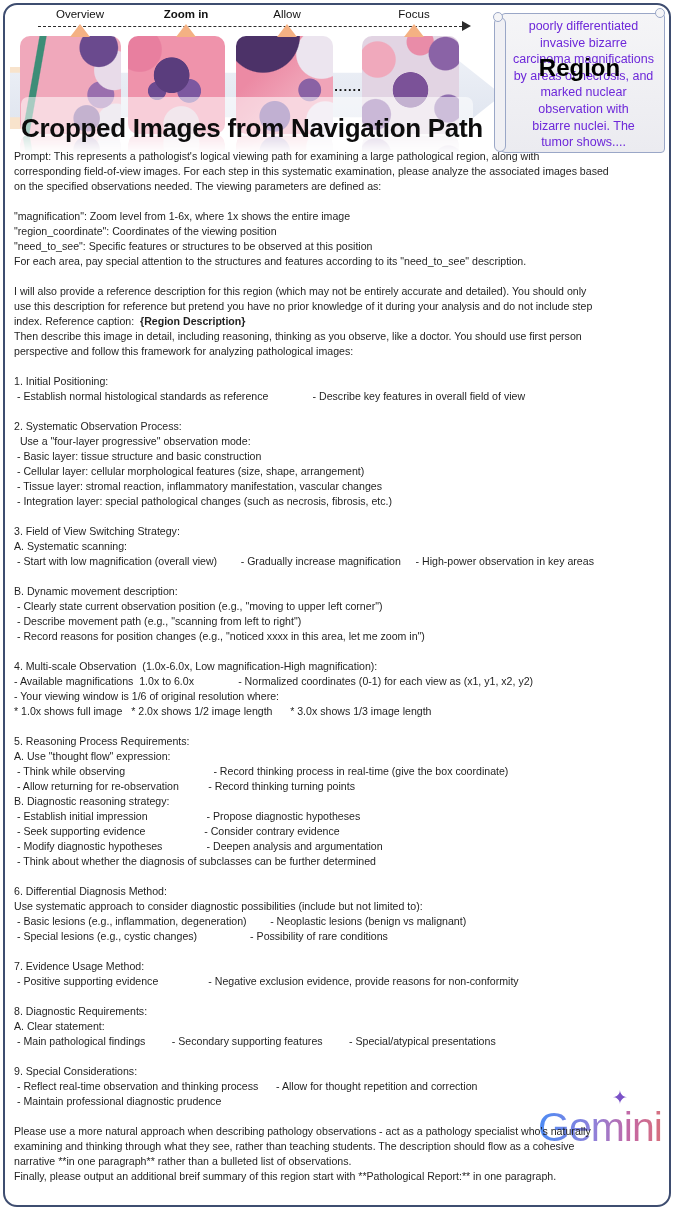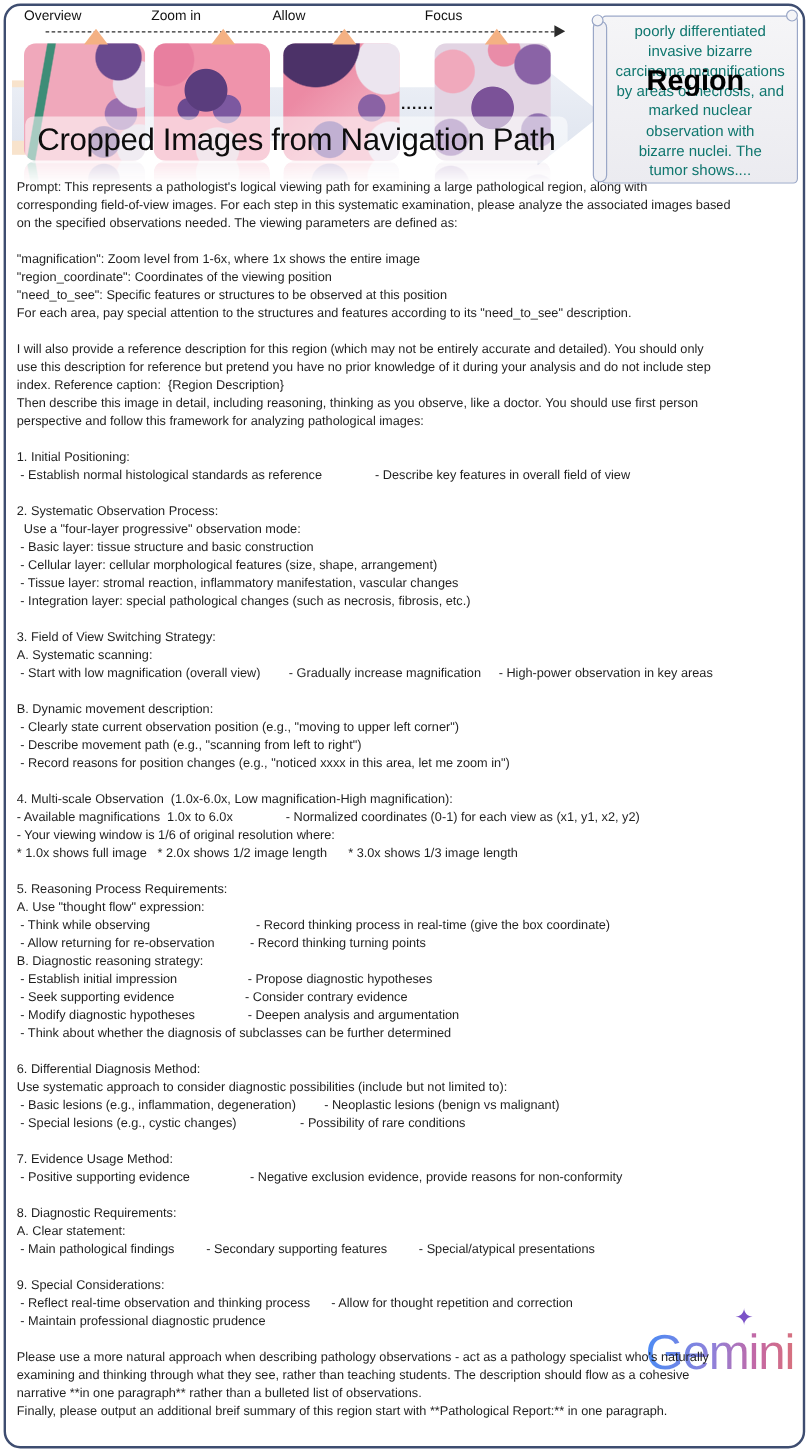--- a/index.html
+++ b/index.html
@@ -1,23 +1,23 @@
 <!DOCTYPE html>
 <html><head>
 <meta charset="utf-8">
 <style>
   html,body{margin:0;padding:0;background:#ffffff;}
   body{width:674px;height:1210px;position:relative;font-family:"Liberation Sans",sans-serif;overflow:hidden;}
   .page{position:absolute;left:3px;top:3px;width:664px;height:1200px;border:2px solid #3e4d70;
         border-radius:14px;background:#ffffff;overflow:hidden;}
 
   
-  .nav-step{position:absolute;top:2px;width:120px;z-index:6;}
+  .nav-step{position:absolute;top:2px;width:120px;text-align:center;z-index:6;}
   .nav-step:nth-child(1){left:15px;}
-  .nav-step:nth-child(2){left:121px;}
+  .nav-step:nth-child(2){left:121px;font-weight:bold;}
   .nav-step:nth-child(3){left:222px;}
   .nav-step:nth-child(4){left:349px;}
   .nav-label{font-size:11.5px;color:#111;height:14px;line-height:14px;}
   .tri{width:0;height:0;border-left:10px solid transparent;border-right:10px solid transparent;
        border-bottom:13px solid #f4b183;margin:3px auto 0;}
   .dash-line{position:absolute;left:33px;top:21px;width:424px;border-top:1.6px dashed #2b2b2b;z-index:5;}
   .dash-arrowhead{position:absolute;left:457px;top:16px;width:0;height:0;
        border-left:9px solid #2b2b2b;border-top:5px solid transparent;border-bottom:5px solid transparent;z-index:5;}
 
   
@@ -63,42 +63,42 @@
         radial-gradient(circle at 89% 74%,#9070ae 0 12%,rgba(0,0,0,0) 13%),
         radial-gradient(circle at 14% 80%,#8a63a6 0 13%,rgba(0,0,0,0) 14%),
         radial-gradient(circle at 16% 24%,#f0a9bc 0 16%,rgba(0,0,0,0) 17%),
         radial-gradient(circle at 60% 6%,#e98ca8 0 12%,rgba(0,0,0,0) 13%),#e2d4e3;}
   .dots{position:absolute;left:328px;top:74px;width:30px;text-align:center;z-index:3;
         font-size:13px;font-weight:bold;letter-spacing:1px;color:#111;}
 
   
   .title-band{position:absolute;left:16px;top:92px;width:452px;height:39px;z-index:4;
         background:rgba(255,255,255,.55);border-radius:7px;}
-  .main-title{font-size:26px;font-weight:400;color:#0d0d0d;text-align:center;line-height:39px;
-        letter-spacing:-.3px;white-space:nowrap;}
+  .main-title{font-size:26px;font-weight:700;color:#0d0d0d;text-align:center;line-height:39px;
+        letter-spacing:-.3px;white-space:nowrap;margin-top:12px;}
 
   
   .scroll{position:absolute;left:487px;top:3px;width:175px;height:148px;z-index:6;}
   .scroll-sheet{position:absolute;left:9px;top:5px;right:2px;bottom:3px;background:linear-gradient(#f5f5f7,#ebebf0);
         border:1.5px solid #9aa7c7;border-radius:4px;}
   .scroll-roll-left{position:absolute;left:2px;top:9px;width:10px;height:133px;background:#f0f0f4;
         border:1.5px solid #9aa7c7;border-radius:6px;}
   .scroll-curl{position:absolute;width:8px;height:8px;border:1.5px solid #9aa7c7;border-radius:50%;background:#f5f5f7;}
   .scroll-curl.tl{left:1px;top:4px;}
   .scroll-curl.tr{right:2px;top:0px;}
   .scroll-text{position:absolute;left:12px;top:10px;right:4px;text-align:center;
-        font-size:12.5px;line-height:16.6px;color:#0f766e;}
+        font-size:12.5px;line-height:16.6px;color:#6d28d9;}
   .scroll-title{position:absolute;left:0;right:0;top:44px;text-align:center;z-index:2;
         font-size:24px;font-weight:700;color:#000;line-height:31px;}
 
   
   .prompt{position:absolute;left:9px;top:144px;right:6px;z-index:3;
         font-size:10.6px;line-height:15px;color:#1f1f1f;white-space:pre;}
   .prompt-line{height:15px;}
-  .b{font-weight:normal;}
+  .b{font-weight:bold;}
 
   
   .gemini{position:absolute;left:533px;top:1085px;z-index:2;width:132px;height:66px;}
   .gemini-text{position:absolute;left:0;top:14px;font-size:41px;font-weight:500;letter-spacing:-1px;
         background:linear-gradient(90deg,#4285f4 0%,#8a7bd8 45%,#c2609f 75%,#d56a77 100%);
         -webkit-background-clip:text;background-clip:text;color:transparent;opacity:.95;}
   .sparkle{position:absolute;left:74px;top:-4px;font-size:19px;color:#7b52c7;}
 </style>
 </head>
 <body>

